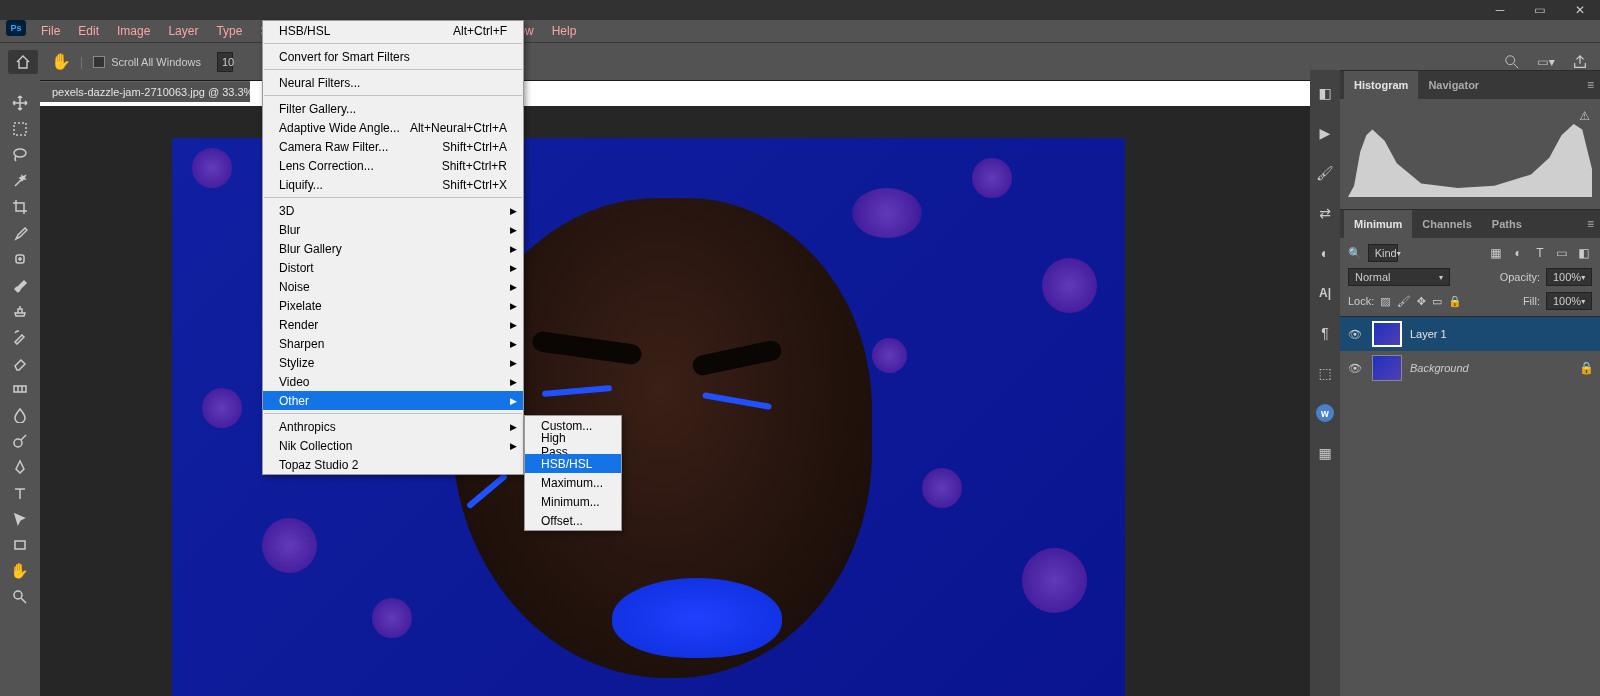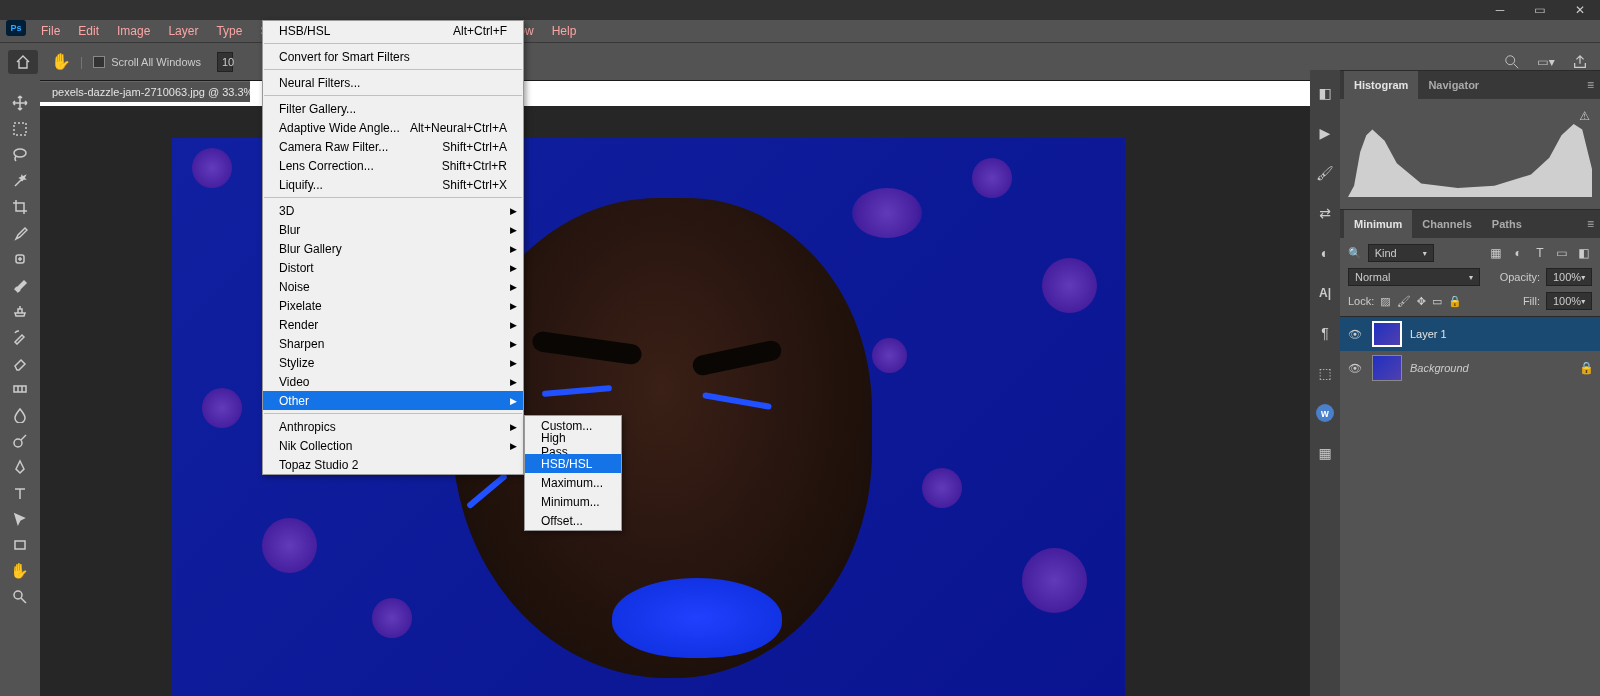--- a/index.html
+++ b/index.html
@@ -284,34 +284,34 @@
   <div class="panel-group">
     <div class="panel-tabs">
       <div class="p-tab active">Minimum</div>
       <div class="p-tab">Channels</div>
       <div class="p-tab">Paths</div>
       <div class="panel-menu">≡</div>
     </div>
     <div class="layers-opts">
       <div class="lay-row">
         <span style="font-size:11px">🔍</span>
-        <div class="lay-drop" style="width:66px">
+        <div class="lay-drop" style="width:30px">
             <span>Kind</span>
             <span style="font-size:8px">▾</span>
           </div>
         <div class="lay-icons">
           <span>▦</span>
           <span>◐</span>
           <span>T</span>
           <span>▭</span>
           <span>◧</span>
         </div>
       </div>
       <div class="lay-row">
-        <div class="lay-drop" style="width:132px">
+        <div class="lay-drop" style="width:102px">
             <span>Normal</span>
             <span style="font-size:8px">▾</span>
           </div>
         <span style="margin-left:auto">Opacity:</span>
         <div class="lay-drop" style="width:46px">
             <span>100%</span>
             <span style="font-size:8px">▾</span>
           </div>
       </div>
       <div class="lay-row">

